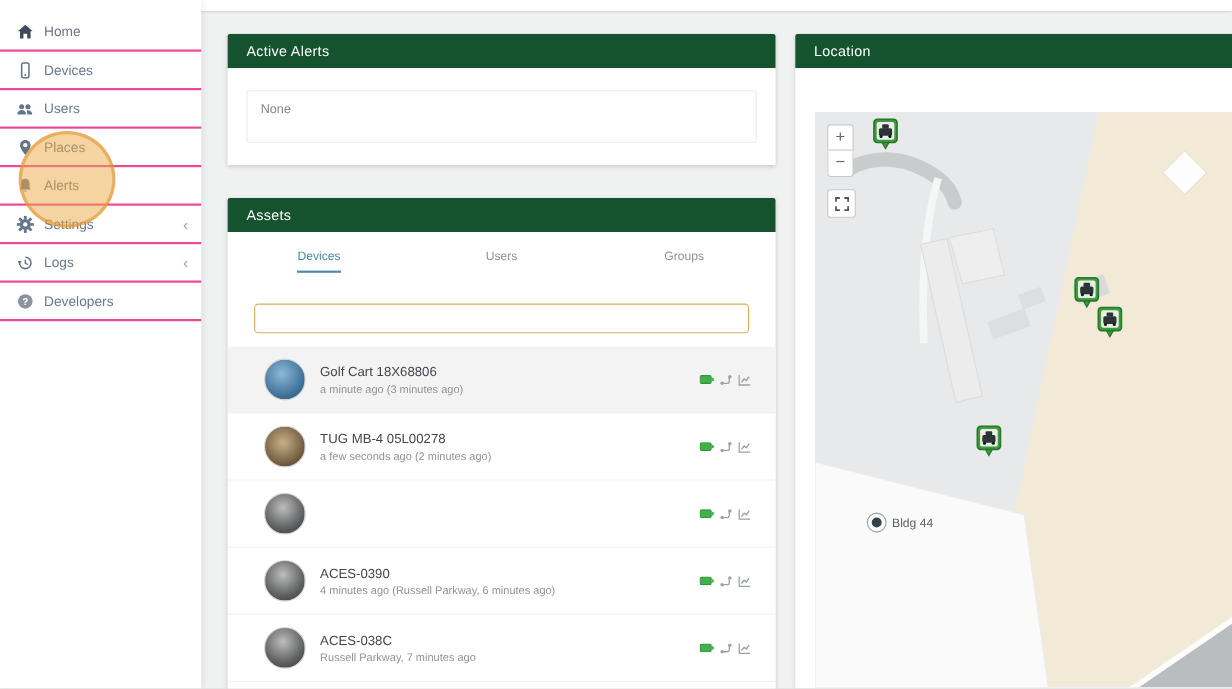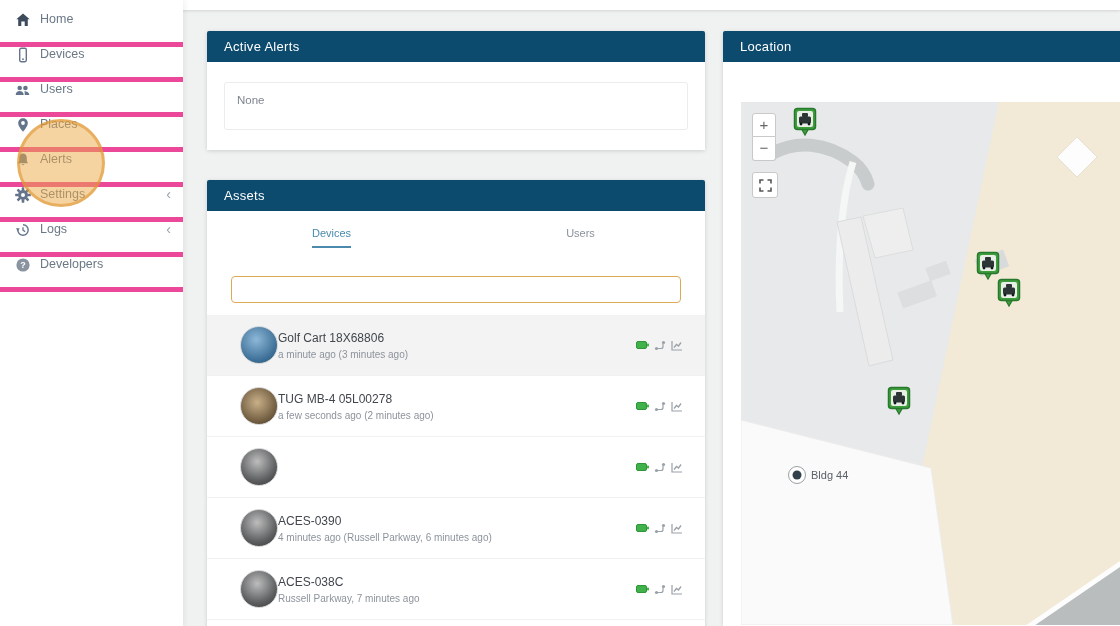--- a/index.html
+++ b/index.html
@@ -7,31 +7,31 @@
   .app {
     position:relative; width:1120px; height:626px; overflow:hidden;
     background:#f0f1f1; font-family:"Liberation Sans", sans-serif;
   }
   
   .topbar { position:absolute; left:0; top:0; width:1120px; height:10px; background:#fff;
             box-shadow:0 1px 3px rgba(0,0,0,.12); z-index:3; }
   
   .sidebar { position:absolute; left:0; top:0; width:183px; height:626px; background:#fff;
              box-shadow:2px 0 5px rgba(0,0,0,.06); z-index:4; padding-top:12px; }
-  .side-item { height:35px; display:flex; padding:0 12px 0 14px;
-               color:#6b7886; font-size:12.5px; border-bottom:5px solid #ec4899; cursor:pointer; }
+  .side-item { height:35px; display:flex; align-items:center; padding:0 12px 0 14px;
+               color:#6b7886; font-size:12.5px; border-bottom:2px solid #ec4899; cursor:pointer; }
   .side-item .ico { width:17px; height:16px; margin-right:9px; display:flex; align-items:center; justify-content:center; flex:none; }
   .side-item .lbl { white-space:nowrap; }
   .side-item .chev { margin-left:auto; color:#98a1ab; font-size:14px; line-height:1; }
   .highlight { position:absolute; left:17px; top:119px; width:88px; height:88px; border-radius:50%;
                background:rgba(236,169,70,.5); border:3px solid rgba(222,146,44,.55);
                z-index:6; pointer-events:none; }
   
   .panel { position:absolute; box-shadow:0 1px 4px rgba(0,0,0,.15); border-radius:2px; }
-  .panel-hdr { background:#0c4a6e; color:#fff; font-size:13px; letter-spacing:.3px;
+  .panel-hdr { background:#14532d; color:#fff; font-size:13px; letter-spacing:.3px;
                height:31px; line-height:31px; padding:0 17px; border-radius:2px 2px 0 0; }
   
   .alerts-panel { left:207px; top:31px; width:498px; }
   .alerts-body { background:#fff; padding:20px 17px; }
   .none-box { border:1px solid #ececec; border-radius:3px; height:48px; line-height:34px;
               padding:0 12px; color:#7f8590; font-size:11.5px; }
   
   .assets-panel { left:207px; top:180px; width:498px; }
   .assets-body { background:#fff; height:431px; overflow:hidden; }
   .tabs { display:flex; height:49px; }
@@ -42,21 +42,21 @@
                   outline:none; padding:0 10px; font-size:12px; color:#444;
                   font-family:"Liberation Sans", sans-serif; }
   .dev-row { height:61px; display:flex; align-items:center; padding:0 22px 0 33px;
              border-bottom:1px solid #f1f1f2; background:#fff; cursor:pointer; }
   .dev-row.selected { background:#f3f3f3; }
   .avatar { width:38px; height:38px; border-radius:50%; border:1px solid #d5d5d5; flex:none; }
   .av-blue  { background:radial-gradient(circle at 42% 35%, #8db8d8, #3c6e96 68%, #24506f); }
   .av-brown { background:radial-gradient(circle at 45% 40%, #c9b089, #6e5a3e 68%, #3e3122); }
   .av-dark  { background:radial-gradient(circle at 45% 35%, #bdbdbd, #5d5f60 62%, #303233); }
   .av-teal  { background:radial-gradient(circle at 45% 40%, #9fd0c0, #3f8a74 68%, #23574a); }
-  .dev-info { min-width:0; }
+  .dev-info { margin-left:13px; min-width:0; }
   .dev-name { font-size:12px; color:#41464d; }
   .dev-sub  { font-size:10px; color:#8d939c; margin-top:4px; }
   .dev-icons { margin-left:auto; display:flex; align-items:center; gap:5px; flex:none; }
   
   .loc-panel { left:723px; top:31px; width:432px; }
   .loc-body { background:#fff; height:564px; padding:40px 0 0 18px; }
   .map { position:relative; width:414px; height:523px; background:#e8e9ea; overflow:hidden; }
   .map svg.basemap { position:absolute; left:0; top:0; }
   .map-controls { position:absolute; left:11px; top:11px; z-index:2; }
   .zoom-btn { width:24px; height:24px; background:#fff; border:1px solid #c9c9c9; color:#666;
@@ -172,20 +172,21 @@
       <div class="none-box">None</div>
     </div>
   </section>
 
   <section class="panel assets-panel">
     <div class="panel-hdr">Assets</div>
     <div class="assets-body">
       <div class="tabs">
         <div class="tab active"><span>Devices</span></div>
         <div class="tab"><span>Users</span></div>
+        <div class="tab"><span>Groups</span></div>
       </div>
       <div class="search-wrap">
         <input class="search-input" type="text" placeholder="" style="">
       </div>
       <div class="dev-list">
 
         <div class="dev-row selected">
           <div class="avatar av-blue"></div>
           <div class="dev-info">
             <div class="dev-name">Golf Cart 18X68806</div>

